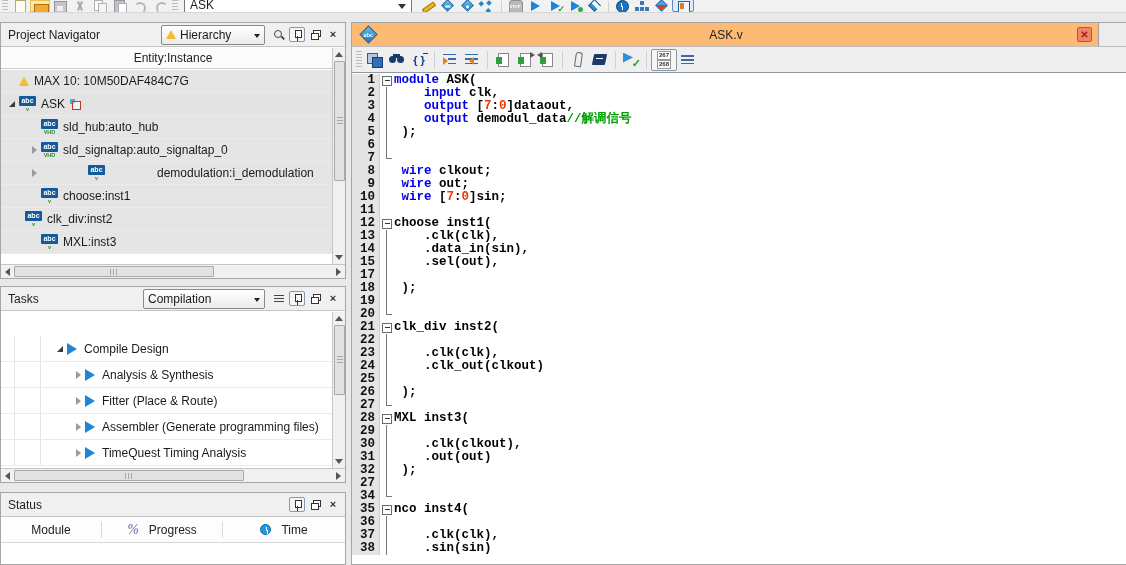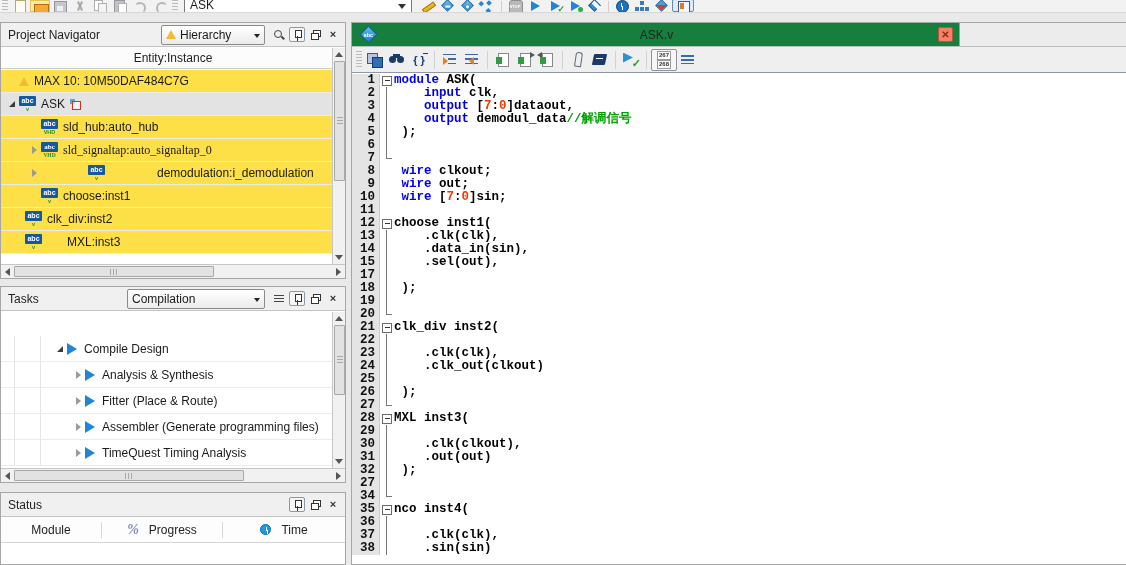--- a/index.html
+++ b/index.html
@@ -71,21 +71,21 @@
   .float-glyph::after{content:"";position:absolute;left:4px;top:6px;width:6px;height:5px;border:1px solid #333;background:#fff}
   .close-glyph{font-weight:bold;color:#333;font-size:11px;line-height:11px}
   .menu-glyph{width:10px;height:8px;background:repeating-linear-gradient(#444 0 1px,transparent 1px 3px)}
   .search-glyph{position:relative;width:12px;height:12px}
   .search-glyph::before{content:"";position:absolute;left:1px;top:1px;width:6px;height:6px;border:1.5px solid #444;border-radius:50%}
   .search-glyph::after{content:"";position:absolute;left:8px;top:8px;width:4px;height:1.5px;background:#444;transform:rotate(45deg)}
 
   .col-header{height:22px;background:#fcfcfc;border-bottom:1px solid #cccccc;display:flex;align-items:center;justify-content:center;color:#222;position:relative}
 
   
-  .tree-row{height:23px;display:flex;align-items:center;border-bottom:1px solid #ebebeb;background:#fde047;position:relative}
+  .tree-row{height:23px;display:flex;align-items:center;border-bottom:1px solid #ebebeb;background:#e5e5e5;position:relative}
   .tree-row.selected{background:#e3e3e3}
   .exp{width:14px;flex:none;display:flex;align-items:center;justify-content:center}
   .exp-open{width:0;height:0;border-bottom:6px solid #3a3a3a;border-left:6px solid transparent}
   .exp-closed{width:0;height:0;border-left:5px solid #9a9a9a;border-top:4px solid transparent;border-bottom:4px solid transparent}
   .hdl-icon{width:17px;height:16px;margin-right:5px;flex:none;text-align:center}
   .hdl-icon .box{display:block;width:17px;height:10px;background:#15599d;color:#fff;font-size:7px;font-weight:bold;line-height:10px;border-radius:1px}
   .hdl-icon .sub{display:block;font-size:5.5px;font-weight:bold;color:#2e8b2e;line-height:6px}
   .device-icon{margin-right:5px}
   .signaltap-badge{width:11px;height:11px;position:relative;margin-left:5px}
   .signaltap-badge::before{content:"";position:absolute;left:0;top:0;width:5px;height:5px;background:#5aa6d8}
@@ -114,21 +114,21 @@
   .status-cols{height:26px;background:#fdfdfd;border-bottom:1px solid #d6d6d6;display:flex;align-items:center}
   .st-col{display:flex;align-items:center;justify-content:center;height:100%;color:#222}
   .st-sep{width:1px;height:16px;background:#d8d8d8}
   .pct-glyph{font-family:"Liberation Serif",serif;font-style:italic;font-weight:bold;color:#7c88b4;font-size:14px;margin-right:10px}
   .stclock-glyph{width:11px;height:11px;border-radius:50%;background:#1d9ae6;border:1px solid #0c6aa8;position:relative;margin-right:10px}
   .stclock-glyph::after{content:"";position:absolute;left:5px;top:2px;width:1px;height:4px;background:#fff;box-shadow:1px 3px 0 #fff}
 
   
   .editor{position:absolute;left:351px;top:22px;right:0;bottom:0;background:#fff;border:1px solid #a6a6a6;border-right:none}
   .tab-bar{height:24px;background:#ececec;display:flex;border-bottom:1px solid #bdbdbd}
-  .tab{width:608px;background:#15803d;border-right:1px solid #a0a0a0;display:flex;align-items:center;padding:0 6px}
+  .tab{width:747px;background:#fdba74;border-right:1px solid #a0a0a0;display:flex;align-items:center;padding:0 6px}
   .tab-title{flex:1;text-align:center;color:#222}
   .tab-hdl-diamond{width:13px;height:13px;transform:rotate(45deg);background:linear-gradient(135deg,#5cc0f0,#1a78c0);border:1px solid #11609c;
     display:flex;align-items:center;justify-content:center;margin-left:4px}
   .tab-hdl-diamond span{transform:rotate(-45deg);color:#fff;font-size:5.5px;font-weight:bold}
   .tab-close{width:15px;height:15px;border:1px solid #c45040;border-radius:2px;background:#ef8468;color:#9c2012;
     font-weight:bold;font-size:10px;line-height:13px;text-align:center}
 
   .ed-toolbar{height:26px;background:#efefef;border-bottom:1px solid #8f97a0;display:flex;align-items:center;padding-left:2px}
   .edi{width:22px;height:20px;position:relative;flex:none;display:flex;align-items:center;justify-content:center}
   .file-window-icon::before{content:"";position:absolute;left:3px;top:3px;width:9px;height:9px;background:#b9c6e2;border:1px solid #41578a}
@@ -266,21 +266,21 @@
         <span>ASK</span>
         <span class="signaltap-badge"></span>
       </div>
       <div class="tree-row" style="padding-left: 40px;">
         <span class="hdl-icon">
           <span class="box">abc</span>
           <span class="sub">VHD</span>
         </span>
         <span>sld_hub:auto_hub</span>
       </div>
-      <div class="tree-row" style="padding-left: 26px; font-family: Liberation Serif, serif;">
+      <div class="tree-row" style="padding-left: 26px;">
         <span class="exp">
           <i class="exp-closed"></i>
         </span>
         <span class="hdl-icon">
           <span class="box">abc</span>
           <span class="sub">VHD</span>
         </span>
         <span>sld_signaltap:auto_signaltap_0</span>
       </div>
       <div class="tree-row" style="padding-left: 26px; gap: 47px;">
@@ -300,21 +300,21 @@
         </span>
         <span>choose:inst1</span>
       </div>
       <div class="tree-row" style="padding-left: 24px;">
         <span class="hdl-icon">
           <span class="box">abc</span>
           <span class="sub">v</span>
         </span>
         <span>clk_div:inst2</span>
       </div>
-      <div class="tree-row" style="padding-left: 24px; gap: 20px;">
+      <div class="tree-row" style="padding-left: 40px;">
         <span class="hdl-icon">
           <span class="box">abc</span>
           <span class="sub">v</span>
         </span>
         <span>MXL:inst3</span>
       </div>
     </div>
   <div class="vscroll" style="top:25px;bottom:14px">
     <div class="sb-btn">
         <span class="tri-u"></span>
@@ -334,21 +334,21 @@
     <div class="sb-btn">
         <span class="tri-r"></span>
       </div>
   </div>
 </div>
 
 <div class="panel" style="top:286px;height:197px">
   <div class="panel-header">
     <span class="panel-title">Tasks</span>
     <span class="spacer"></span>
-    <div class="combo" style="width:138px">
+    <div class="combo" style="width:122px">
       <span>Compilation</span>
       <span class="arr"></span>
     </div>
     <div class="hbtn">
         <span class="menu-glyph"></span>
       </div>
     <div class="hbtn pressed">
         <span class="pin-glyph"></span>
       </div>
     <div class="hbtn">

